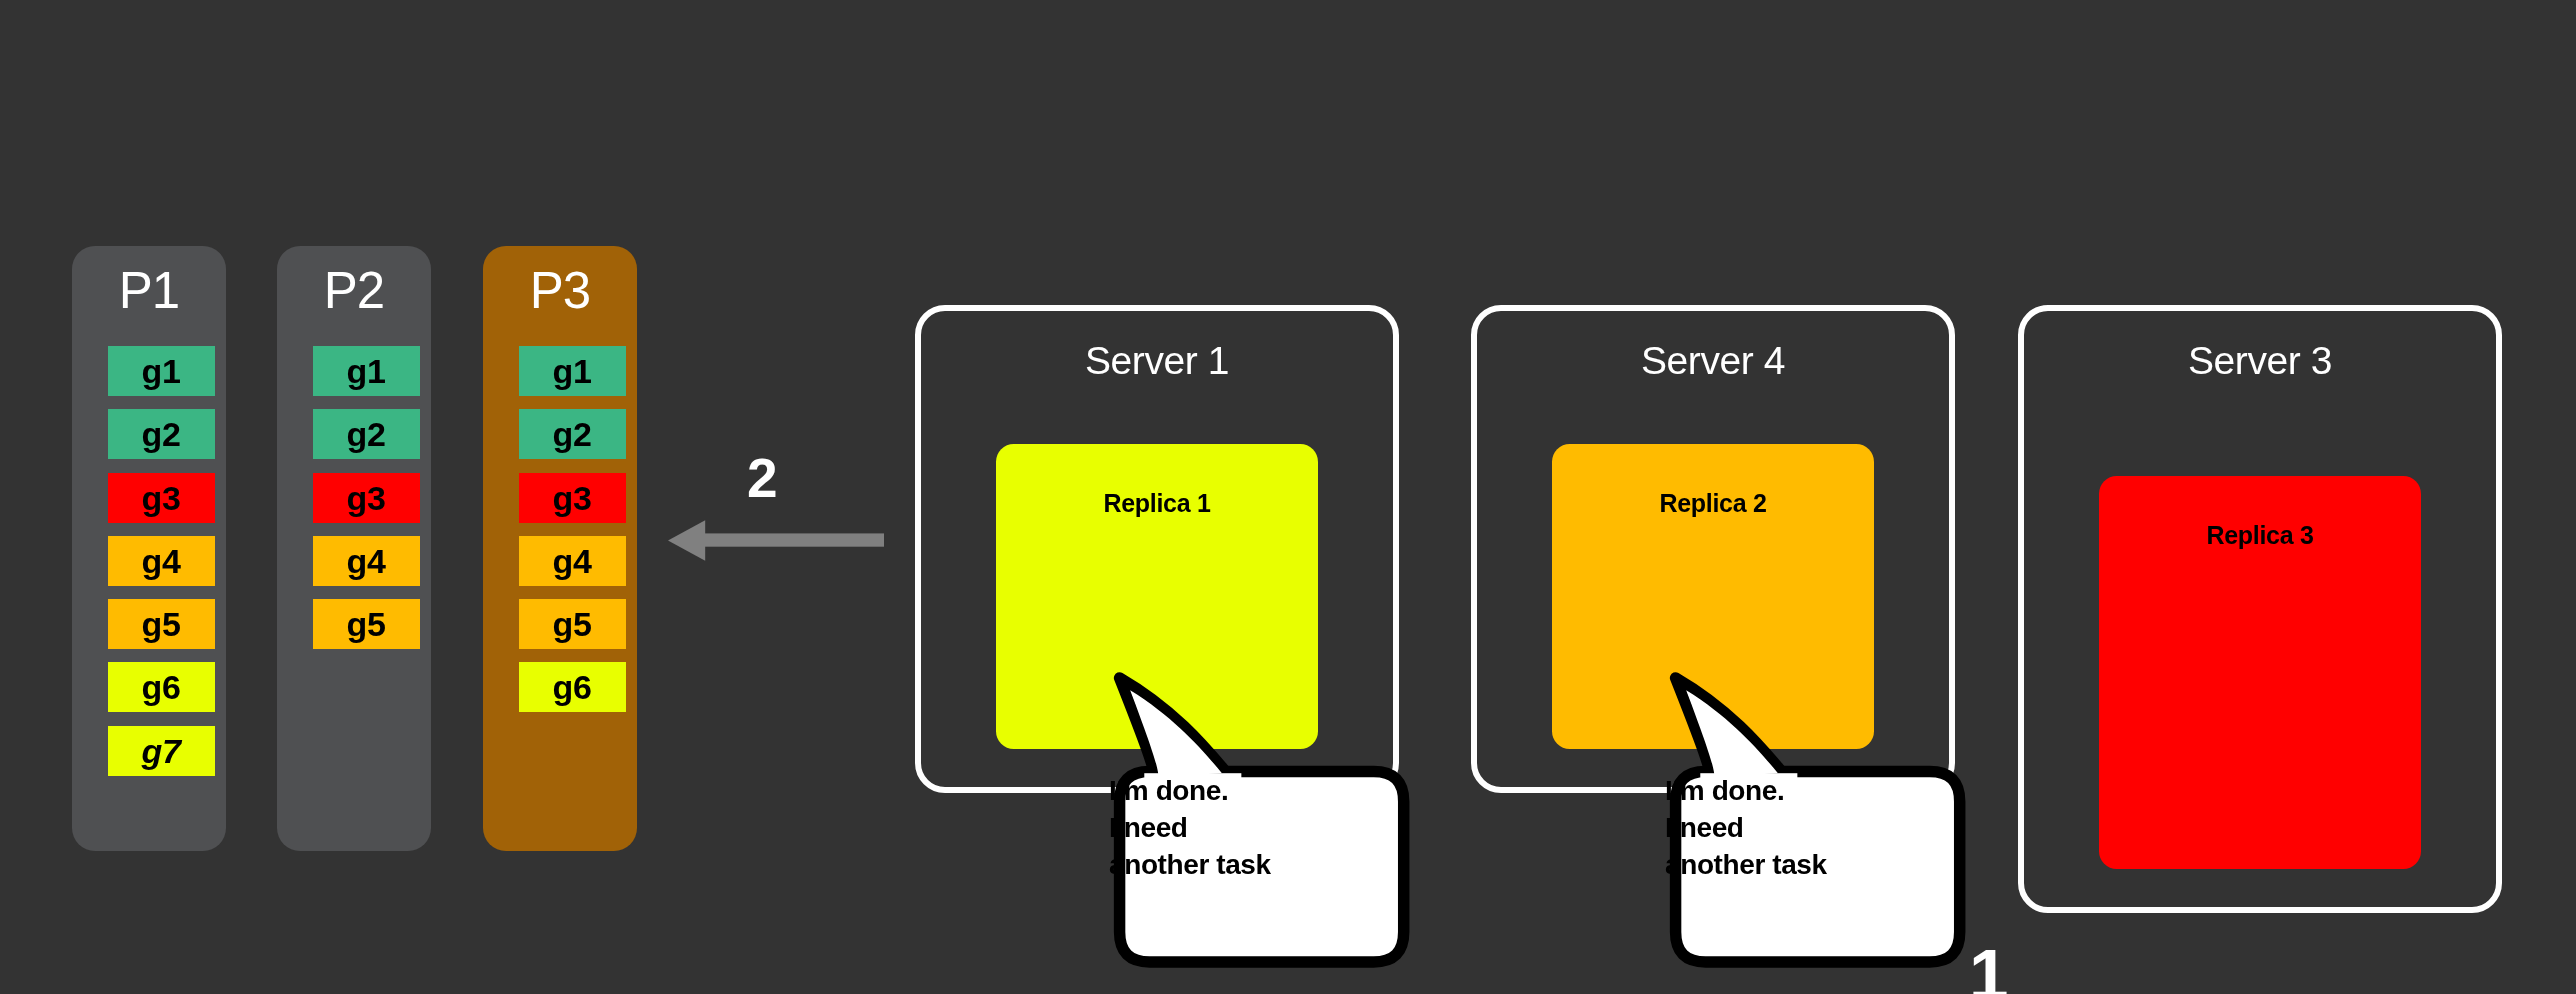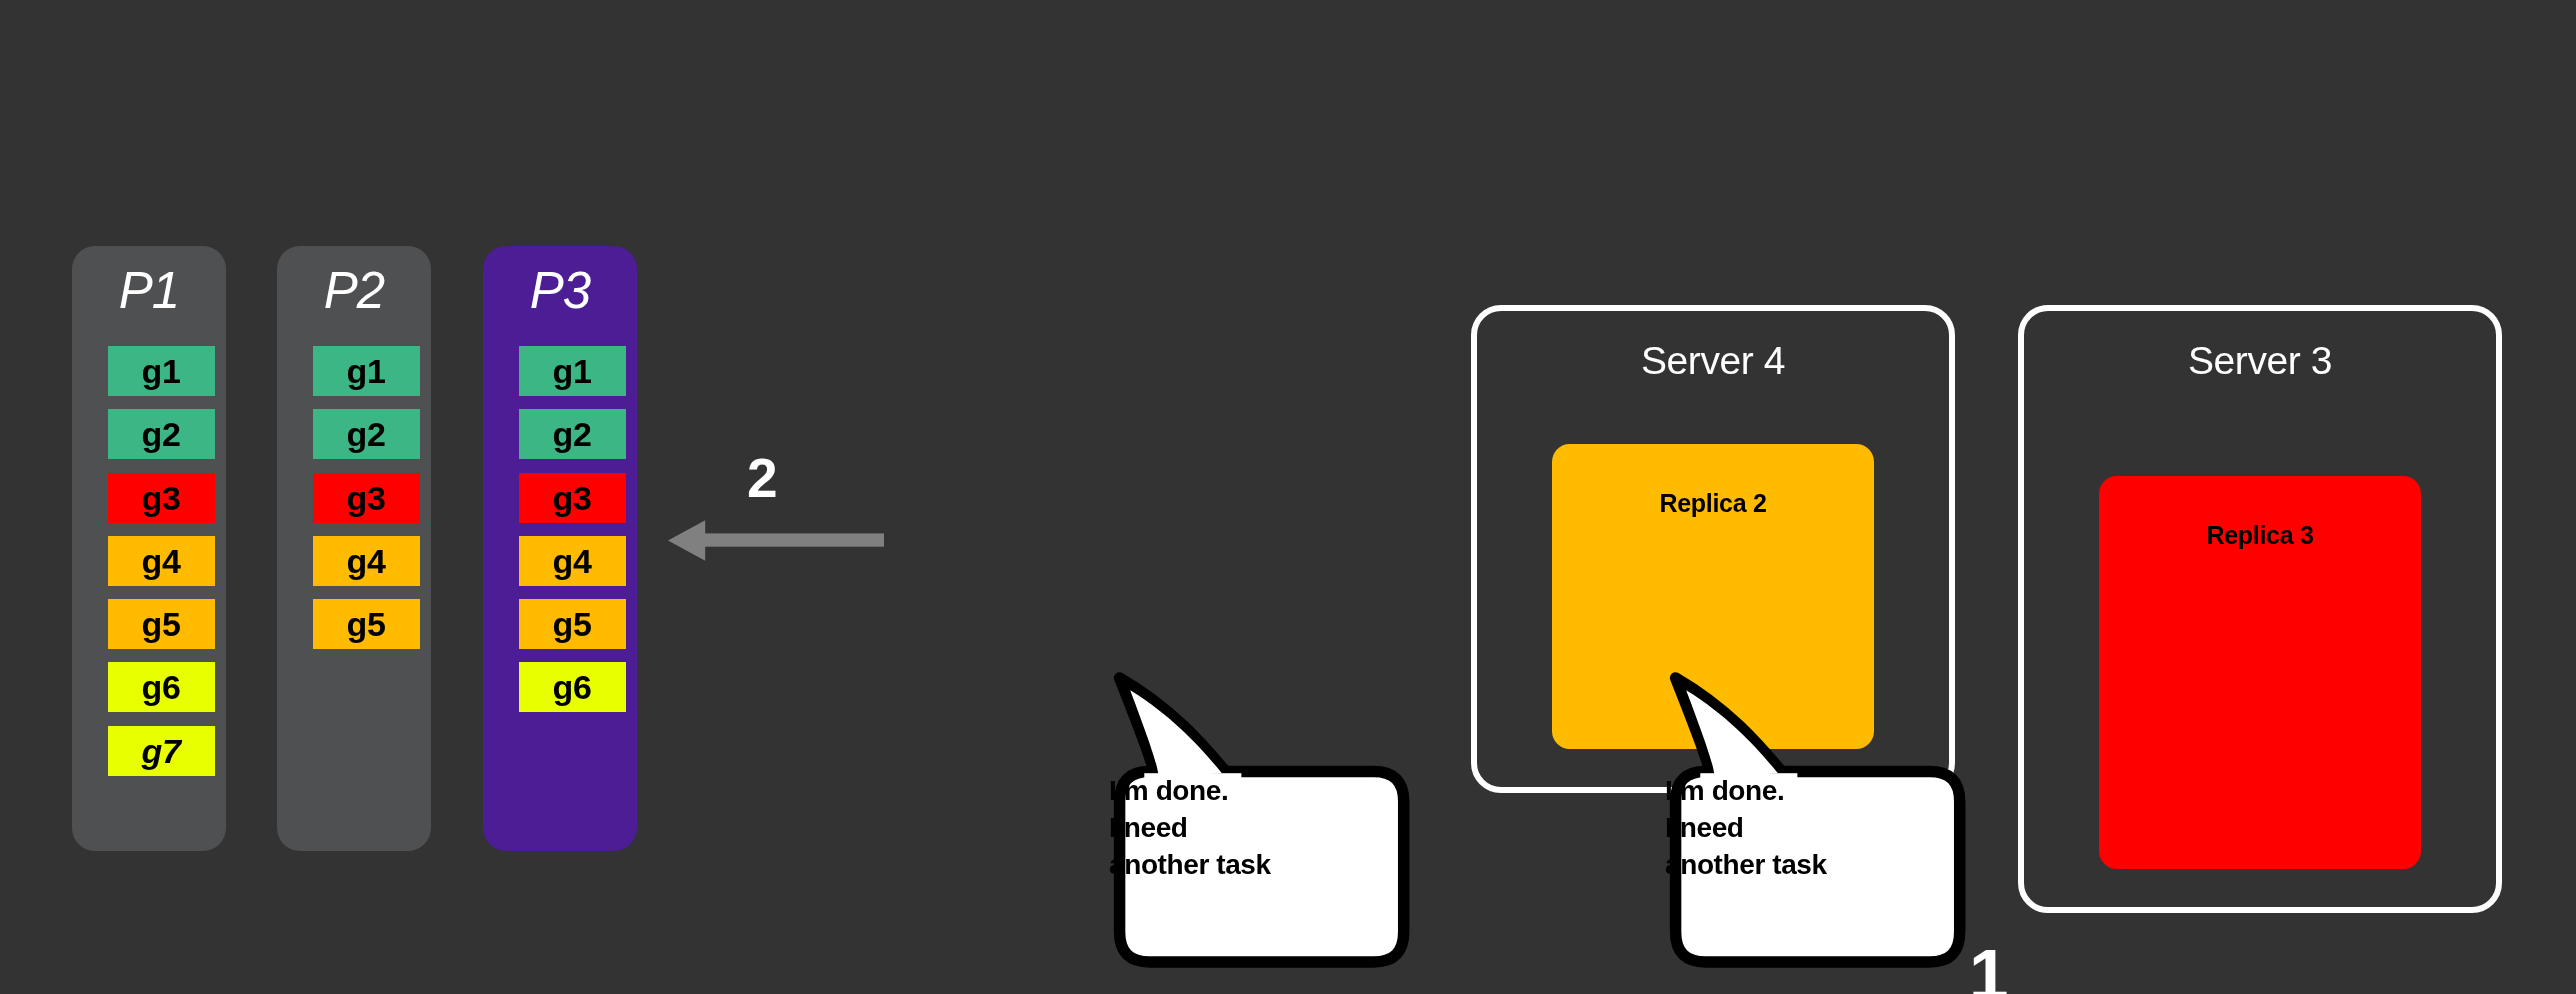--- a/index.html
+++ b/index.html
@@ -31,21 +31,20 @@
     position: absolute;
     top: 19.4px;
     left: 0;
     width: 100%;
     text-align: center;
     color: #FFFFFF;
     font-size: 51px;
     font-weight: 400;
     letter-spacing: -0.9px;
     line-height: 1;
-    font-style: italic;
   }
   .partition-items {
     position: absolute;
     left: 11.5px;
     right: 11.5px;
     top: 100px;
   }
   .gitem {
     height: 50px;
     margin-bottom: 13.3px;
@@ -162,39 +161,45 @@
     <div class="partition-title">P2</div>
     <div class="partition-items">
       <div class="gitem" style="background-color: rgb(59, 182, 132);">g1</div>
       <div class="gitem" style="background-color: rgb(59, 182, 132);">g2</div>
       <div class="gitem" style="background-color: rgb(255, 0, 0);">g3</div>
       <div class="gitem" style="background-color: rgb(255, 187, 0);">g4</div>
       <div class="gitem" style="background-color: rgb(255, 187, 0);">g5</div>
     </div>
   </div>
 
-  <div class="partition" id="part-2" style="left: 483px; top: 246px; width: 154px; height: 605px; background-color: #4c1d95;">
+  <div class="partition" id="part-2" style="left: 483px; top: 246px; width: 154px; height: 605px; background-color: #a16207;">
     <div class="partition-title">P3</div>
     <div class="partition-items">
       <div class="gitem" style="background-color: rgb(59, 182, 132);">g1</div>
       <div class="gitem" style="background-color: rgb(59, 182, 132);">g2</div>
       <div class="gitem" style="background-color: rgb(255, 0, 0);">g3</div>
       <div class="gitem" style="background-color: rgb(255, 187, 0);">g4</div>
       <div class="gitem" style="background-color: rgb(255, 187, 0);">g5</div>
       <div class="gitem" style="background-color: rgb(232, 255, 0);">g6</div>
     </div>
   </div>
 
   <div class="step-num" style="left: 747px; top: 451px; font-size: 55px; color: rgb(255, 255, 255);">2</div>
 
   <svg class="arrow" style="left:668px; top:520px;" width="216" height="41" viewBox="0 0 244 46">
     <polygon points="0,23 42,0 42,46" fill="#808080"></polygon>
     <rect x="40" y="15" width="204" height="15" fill="#808080"></rect>
   </svg>
 
+  <div class="server" id="srv-0" style="left: 915px; top: 305px; width: 484px; height: 488px; border-color: rgb(255, 255, 255); background-color: rgb(51, 51, 51);">
+    <div class="server-title">Server 1</div>
+    <div class="replica" style="background-color: rgb(232, 255, 0);">
+      <div class="replica-label">Replica 1</div>
+    </div>
+  </div>
 
   <div class="server" id="srv-1" style="left: 1471px; top: 305px; width: 484px; height: 488px; border-color: rgb(255, 255, 255); background-color: rgb(51, 51, 51);">
     <div class="server-title">Server 4</div>
     <div class="replica" style="background-color: rgb(255, 187, 0);">
       <div class="replica-label">Replica 2</div>
     </div>
   </div>
 
   <div class="server" id="srv-2" style="left: 2018px; top: 305px; width: 484px; height: 608px; border-color: rgb(255, 255, 255); background-color: rgb(51, 51, 51);">
     <div class="server-title">Server 3</div>

